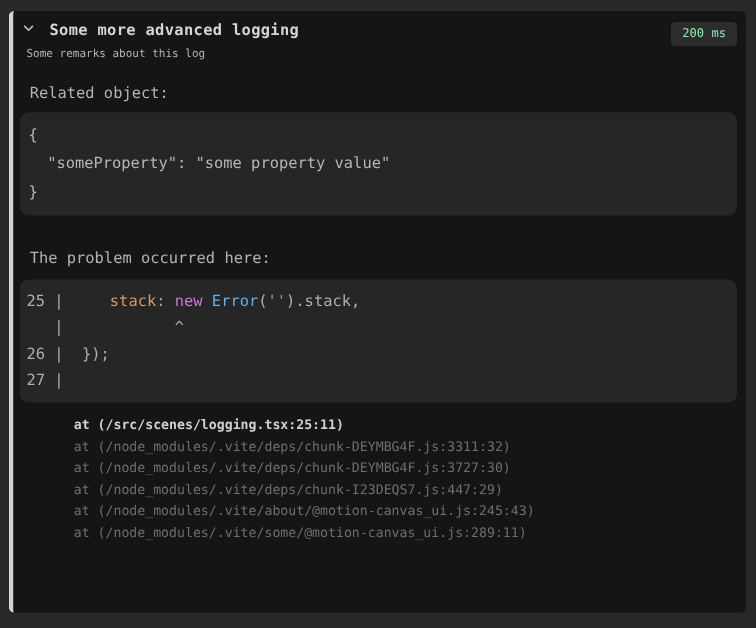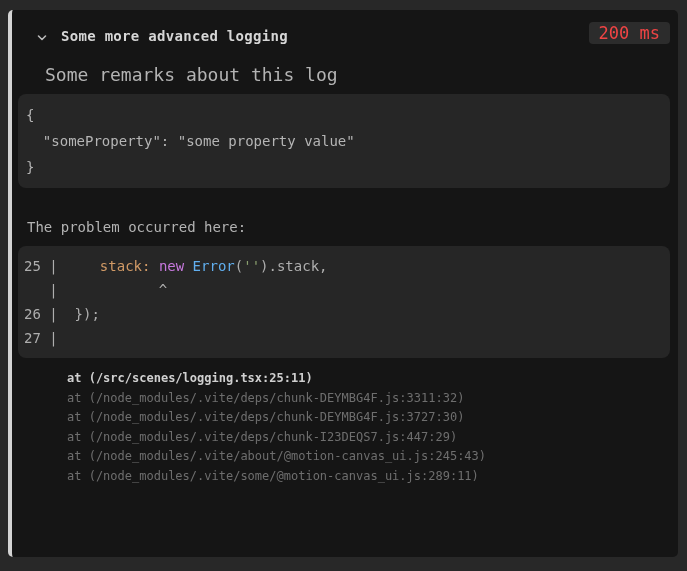--- a/index.html
+++ b/index.html
@@ -13,42 +13,42 @@
   .entry {
     margin:10px 9px 0 8px;
     height:547px;
     background:#151515;
     border-left:4px solid #d4d4d4;
     border-radius:5px;
     padding:10px 8px 12px 0;
     overflow:hidden;
   }
   .entry-header {
-    display:flex; align-items:flex-end;
+    display:flex; align-items:flex-start;
     height:24px;
-    padding-left:24px;
+    padding-left:8px;
     cursor:pointer;
   }
   .chev { width:12px; height:12px; flex:0 0 auto; display:block; }
   .entry-title {
     margin-left:13px;
     font-size:14px; font-weight:bold;
     color:#d6d6d6;
     letter-spacing:0.3px;
   }
   .badge {
     margin-left:auto;
     background:#2c2c2c;
     border-radius:4px;
     padding:3px 10px;
-    font-size:17px;
-    color:#ef4444;
+    font-size:11px;
+    color:#86efac;
     line-height:16px;
   }
-  .remarks { margin-top:20px; padding-left:33px; font-size:18px; color:#b3b3b3; }
+  .remarks { padding-left:12px; font-size:10px; color:#b3b3b3; }
   .section-label { padding-left:15px; font-size:14px; color:#b3b3b3; }
   .label-related { margin-top:22px; }
   .label-problem { margin-top:31px; }
   pre.code-block {
     margin:9px 0 0 6px;
     background:#262626;
     border-radius:8px;
     padding:8px 8px;
     font-family:"DejaVu Sans Mono","Liberation Mono",monospace;
     font-size:14px;
@@ -86,20 +86,21 @@
     <div class="entry-header">
       <svg class="chev" viewBox="0 0 12 12">
         <polyline points="2.5,4 6,7.5 9.5,4" fill="none" stroke="#b9b9b9" stroke-width="1.6" stroke-linecap="round" stroke-linejoin="round"></polyline>
       </svg>
       <span class="entry-title">Some more advanced logging</span>
       <span class="badge">200 ms</span>
     </div>
 
     <div class="remarks">Some remarks about this log</div>
 
+    <div class="section-label label-related">Related object:</div>
 
     <pre class="code-block">{
   "someProperty": "some property value"
 }</pre>
 
     <div class="section-label label-problem">The problem occurred here:</div>
 
     <pre class="frame-block"><span>25 |     </span><span class="tok-prop">stack:</span><span> </span><span class="tok-kw">new</span><span> </span><span class="tok-class">Error</span><span>(</span><span class="tok-str">''</span><span>)</span><span>.stack,</span><span>
    |            ^
 26 |  });

